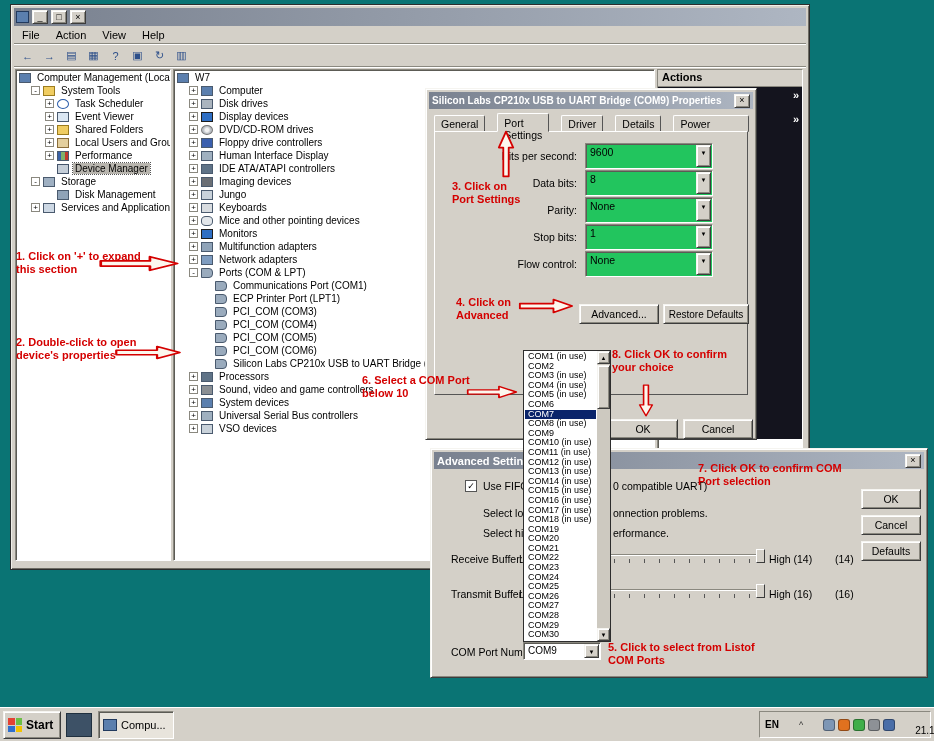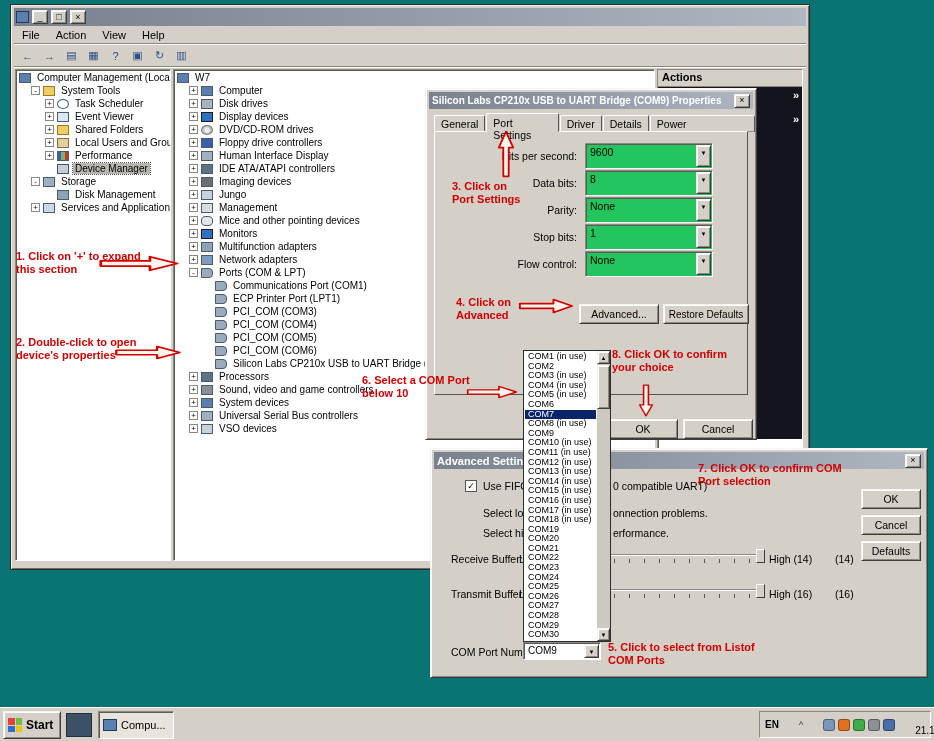--- a/index.html
+++ b/index.html
@@ -74,21 +74,21 @@
   #propdlg{position:absolute;left:425px;top:88px;width:332px;height:352px;z-index:10}
   #advdlg{position:absolute;left:430px;top:448px;width:498px;height:230px;z-index:20}
   .dtbar{position:absolute;left:3px;right:3px;top:3px;height:17px;
          background:linear-gradient(90deg,#79818f,#aeb6c2);color:#fff;font-weight:bold;
          display:flex;align-items:center;padding:0 3px}
   #propdlg .dtbar{font-size:10px}
   #advdlg .dtbar{font-size:11px}
   .xbtn{margin-left:auto;width:16px;height:14px;font-size:9px;line-height:11px;text-align:center}
   .tabs{position:absolute;left:8px;top:24px;height:19px;display:flex}
   .tab{font-size:10.5px;background:#d4d0c8;border:1px solid;border-color:#fff #555 #8a887f #fff;
-       padding:2px 6px 0;margin-right:1px;border-radius:2px 2px 0 0;position:relative;top:2px;height:17px}
+       padding:2px 6px 0;margin-right:12px;border-radius:2px 2px 0 0;position:relative;top:2px;height:17px}
   .tab.sel{top:0;height:19px;padding-top:3px;border-bottom-color:#d4d0c8;z-index:2}
   .page{position:absolute;left:8px;top:42px;right:8px;bottom:44px;background:#d4d0c8;
         border:1px solid;border-color:#fff #555 #555 #fff;padding-top:14px}
   .frow{display:flex;align-items:center;height:19px;margin:0 12px 8px 0}
   .flabel{width:150px;text-align:right;padding-right:8px;font-size:10.5px}
   .combo{position:relative;width:128px;height:26px;background:#22c55e;border:1px solid;
          border-color:#8a887f #fff #fff #8a887f;box-shadow:inset 1px 1px 0 #5c5b55;font-size:10.5px}
   .cval{position:absolute;left:4px;top:2px}
   .cbtn{position:absolute;right:1px;top:1px;bottom:1px;width:15px;font-size:6px;line-height:14px;text-align:center}
   .advb{position:absolute;left:144px;top:172px;width:80px;height:20px}
@@ -295,21 +295,21 @@
         <span class="lbl">Imaging devices</span>
       </div>
       <div class="trow lv1">
         <span class="exp">+</span>
         <span class="ico i-generic"></span>
         <span class="lbl">Jungo</span>
       </div>
       <div class="trow lv1">
         <span class="exp">+</span>
         <span class="ico i-keyboard"></span>
-        <span class="lbl">Management</span>
+        <span class="lbl">Keyboards</span>
       </div>
       <div class="trow lv1">
         <span class="exp">+</span>
         <span class="ico i-mouse"></span>
         <span class="lbl">Mice and other pointing devices</span>
       </div>
       <div class="trow lv1">
         <span class="exp">+</span>
         <span class="ico i-monitor"></span>
         <span class="lbl">Monitors</span>

